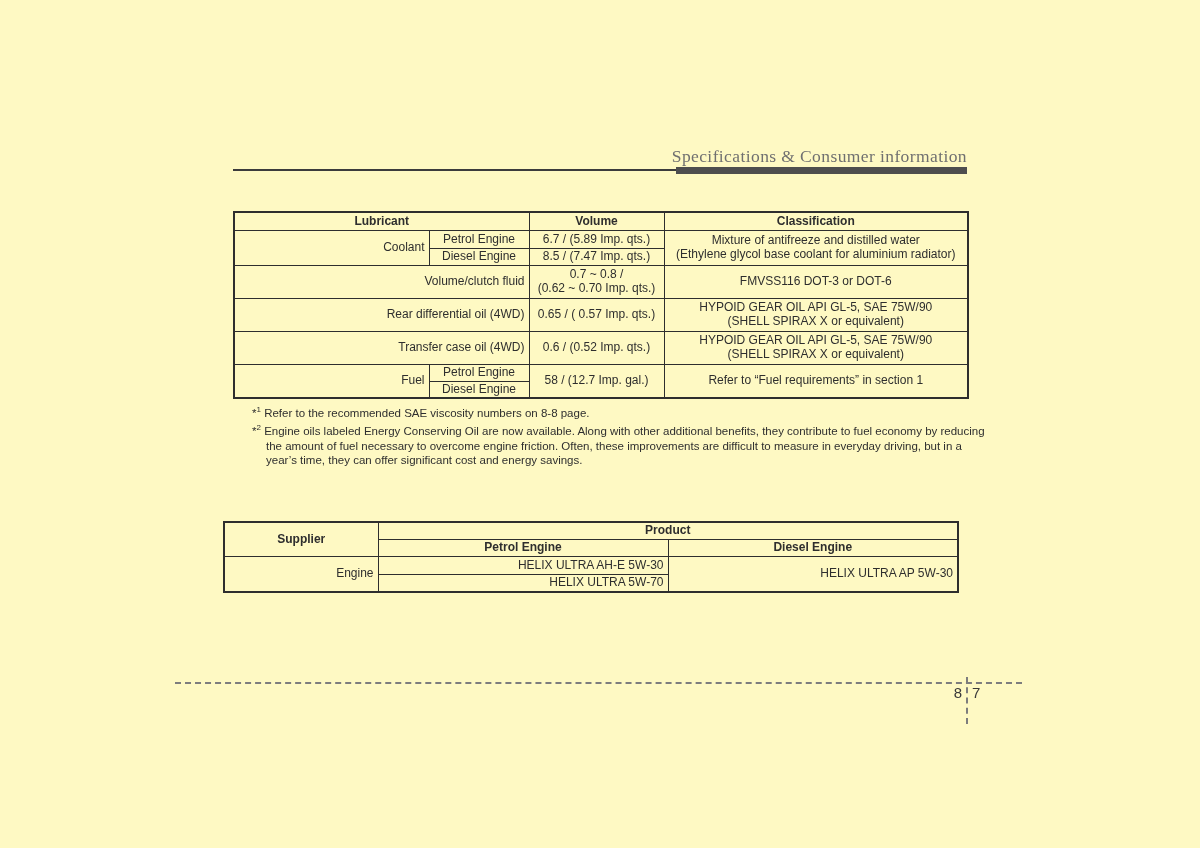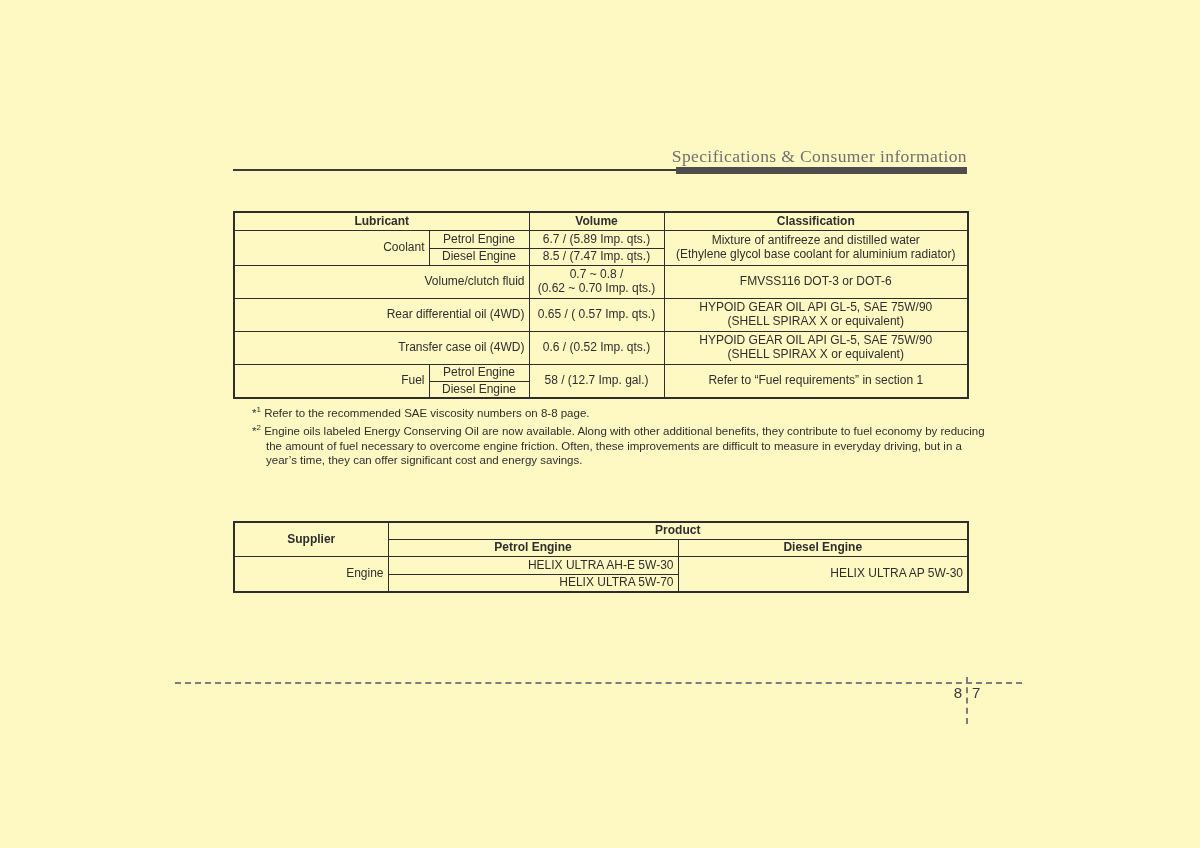--- a/index.html
+++ b/index.html
@@ -12,21 +12,21 @@
     position:absolute;top:146px;left:233px;width:734px;text-align:right;
     font-family:"Liberation Serif",serif;font-size:17.5px;color:#707070;
     letter-spacing:.4px;
   }
   .rule-thin{position:absolute;top:169px;left:233px;width:444px;height:2px;background:#3c3c3c;}
   .rule-thick{position:absolute;top:167px;left:676px;width:291px;height:7px;background:#4e4e4e;}
 
   
   table{border-collapse:collapse;table-layout:fixed;font-size:12px;color:#2e2e2e;border-radius:19px;}
   .t1{position:absolute;top:211px;left:233px;width:734px;}
-  .t2{position:absolute;top:521px;left:233px;width:734px;}
+  .t2{position:absolute;top:521px;left:223px;width:734px;}
   td,th{border:1px solid #2e2e2e;padding:0 4px;line-height:13px;overflow:hidden;}
   table{border:2px solid #2e2e2e;}
   th{font-weight:bold;text-align:center;}
   .lbl{text-align:right;padding-left:14px;}
   .ctr{text-align:center;}
   .h18{height:18px;}.h17{height:17px;}.h33{height:33px;}
   .two-line div{line-height:13.5px;}
 
   
   .footnotes{position:absolute;top:403px;left:233px;width:737px;font-size:11.5px;line-height:14.6px;margin-left:19px;}

